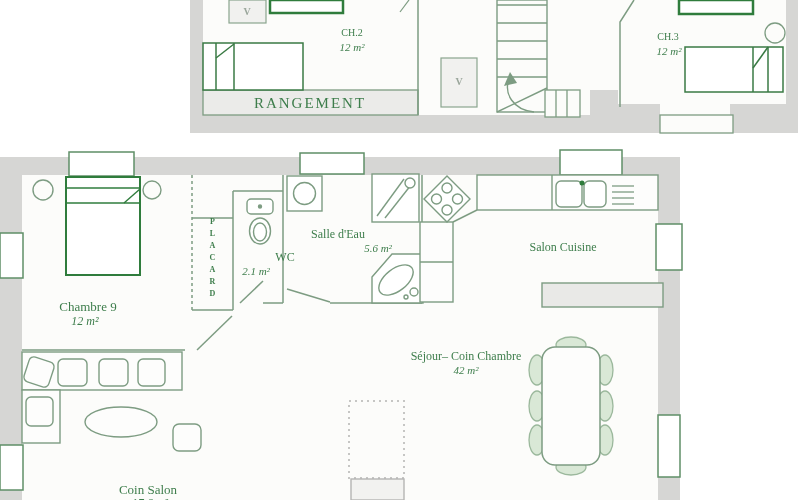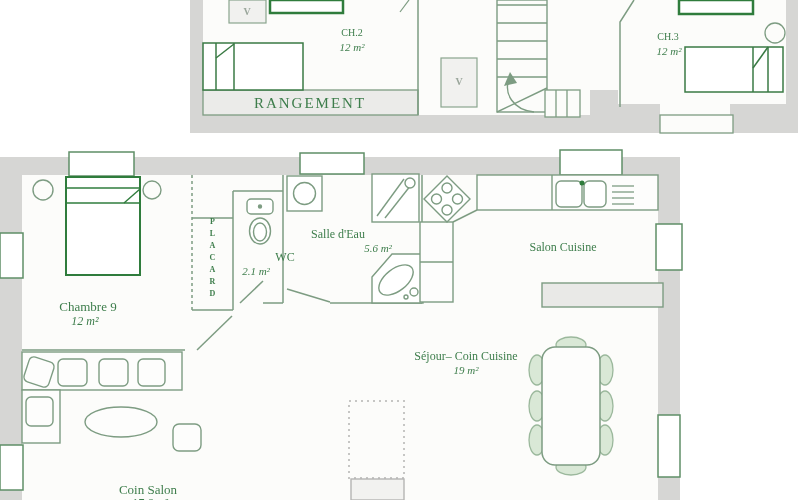--- a/index.html
+++ b/index.html
@@ -205,17 +205,17 @@
   <div class="lbl vmark" style="left:459px;top:82px;">V</div>
 
   <div class="lbl big" style="left:88px;top:306px;">Chambre 9</div>
   <div class="lbl area" style="font-size:12px;left:85px;top:321px;">12 m²</div>
   <div class="lbl vertical" style="left:212px;top:259px;">PLACARD</div>
   <div class="lbl name" style="left:257px;top:257px;margin-left:28px;">WC</div>
   <div class="lbl area" style="left:256px;top:271px;">2.1 m²</div>
   <div class="lbl name" style="left:338px;top:234px;">Salle d'Eau</div>
   <div class="lbl area" style="left:338px;top:248px;margin-left:40px;">5.6 m²</div>
   <div class="lbl name" style="left:563px;top:247px;">Salon Cuisine</div>
-  <div class="lbl name" style="left:466px;top:356px;">Séjour– Coin Cuisine</div>
-  <div class="lbl area" style="left:466px;top:370px;">19 m²</div>
+  <div class="lbl name" style="left:466px;top:356px;">Séjour– Coin Chambre</div>
+  <div class="lbl area" style="left:466px;top:370px;">42 m²</div>
   <div class="lbl big" style="left:148px;top:489px;">Coin Salon</div>
   <div class="lbl area" style="font-size:12px;left:150px;top:503px;">17.6 m²</div>
 </div>
 
 </body></html>

